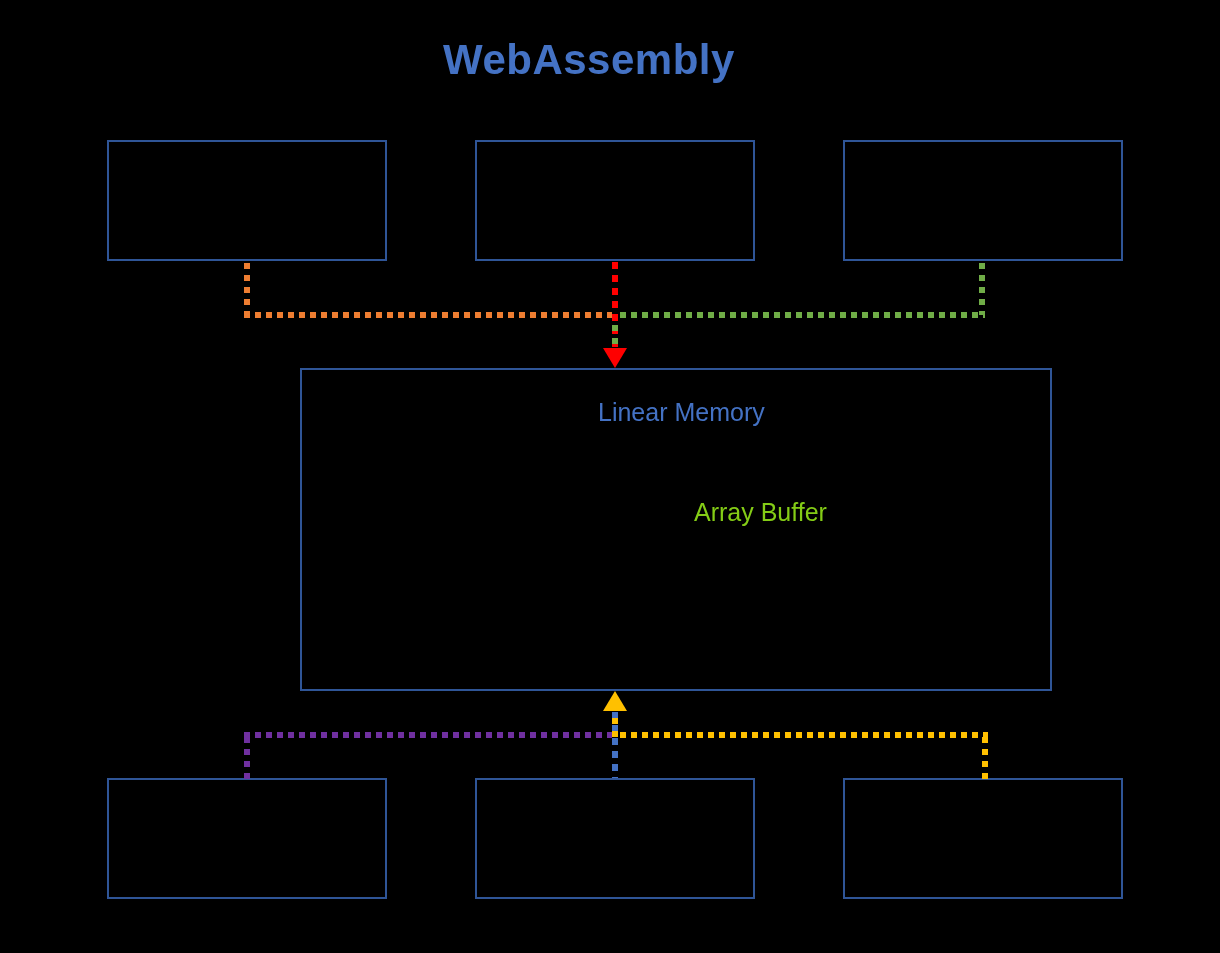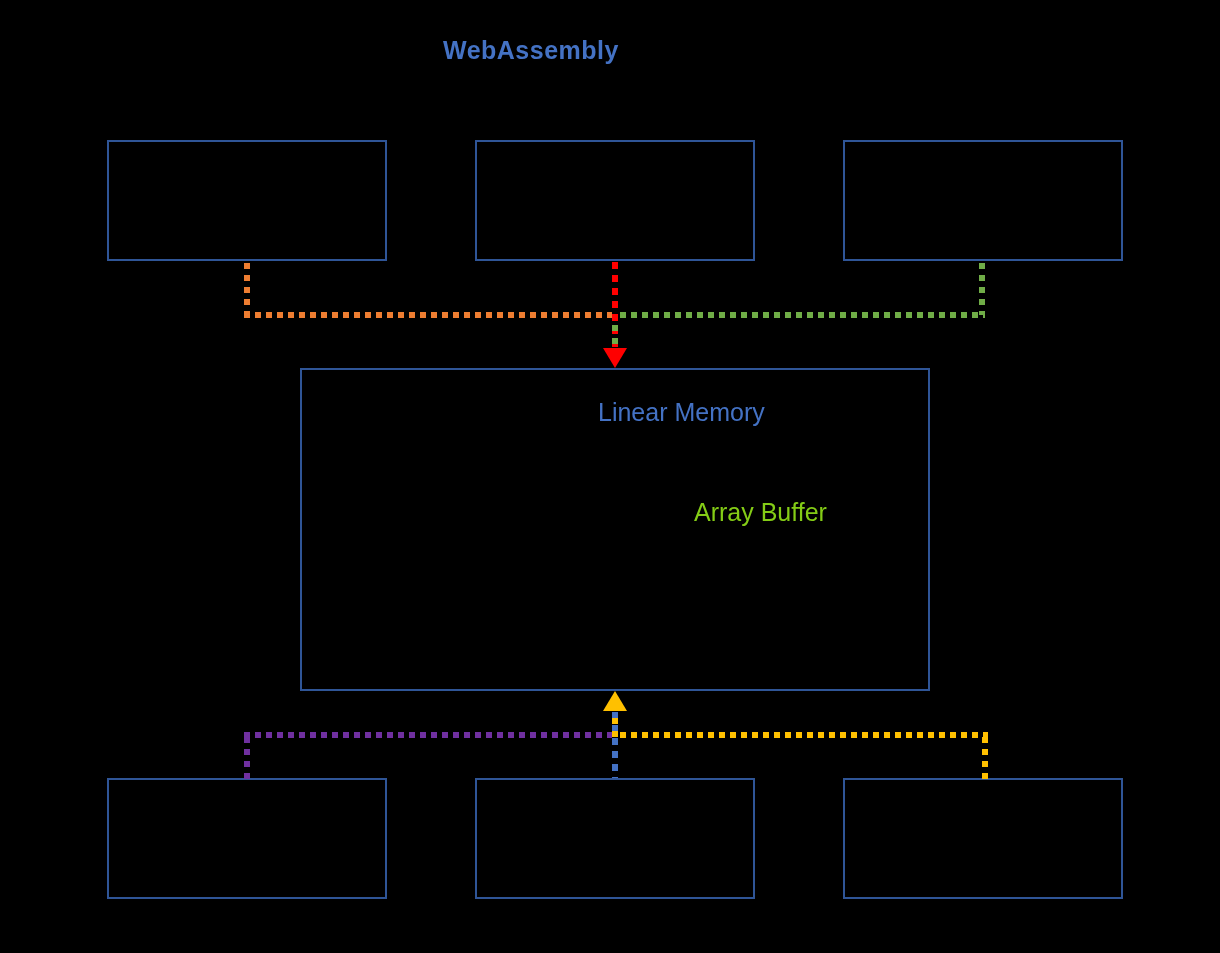--- a/index.html
+++ b/index.html
@@ -12,42 +12,42 @@
     position: relative;
     width: 1220px;
     height: 953px;
     background: #000000;
     overflow: hidden;
   }
   .title {
     position: absolute;
     left: 443px;
     top: 36px;
-    font-size: 25px;
+    font-size: 42px;
     font-weight: 700;
     color: #4472C4;
     letter-spacing: 0.5px;
     white-space: nowrap;
   }
   .box {
     position: absolute;
     box-sizing: border-box;
     border: 2px solid #2F5597;
     background: transparent;
   }
   .box.small { width: 280px; height: 121px; }
   .box-top-left     { left: 107px; top: 140px; }
   .box-top-center   { left: 475px; top: 140px; }
   .box-top-right    { left: 843px; top: 140px; }
   .box-bottom-left  { left: 107px; top: 778px; }
   .box-bottom-center{ left: 475px; top: 778px; }
   .box-bottom-right { left: 843px; top: 778px; }
   .memory-box {
     left: 300px; top: 368px;
-    width: 630px; height: 323px;
+    width: 752px; height: 323px;
   }
   .memory-label {
     position: absolute;
     left: 296px; top: 28px;
     font-size: 25px;
     color: #4472C4;
     white-space: nowrap;
   }
   .memory-sublabel {
     position: absolute;

